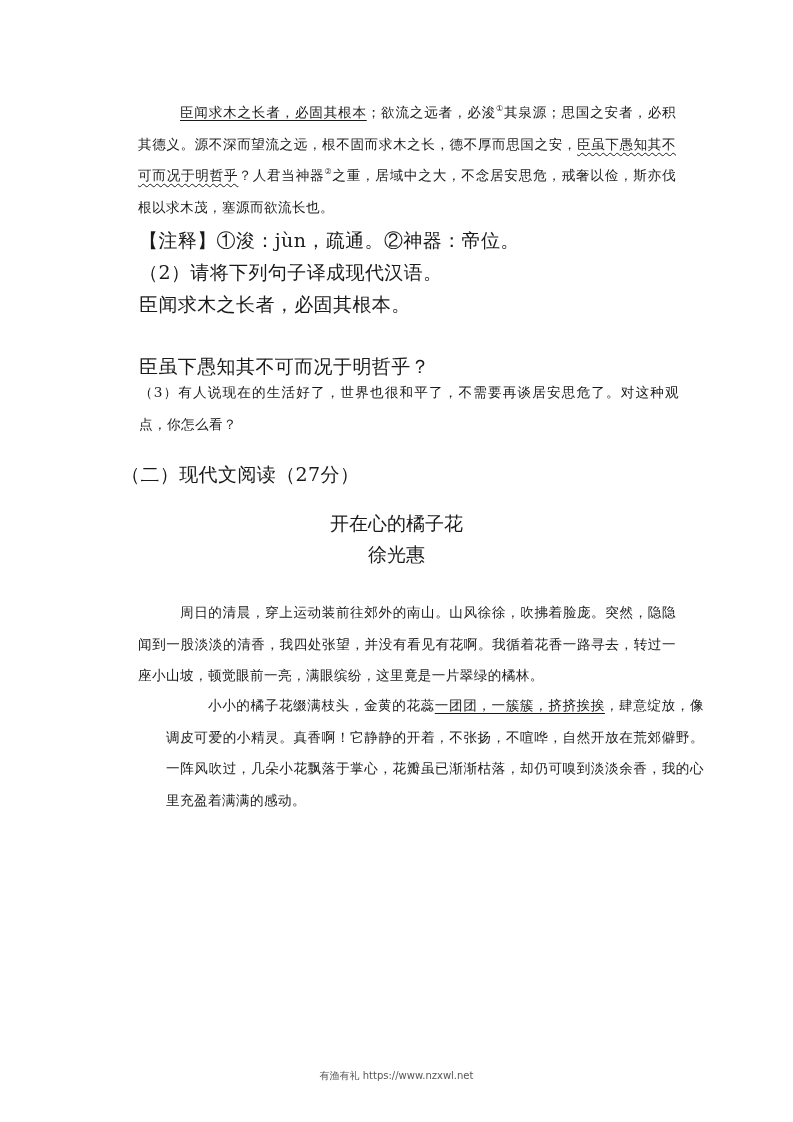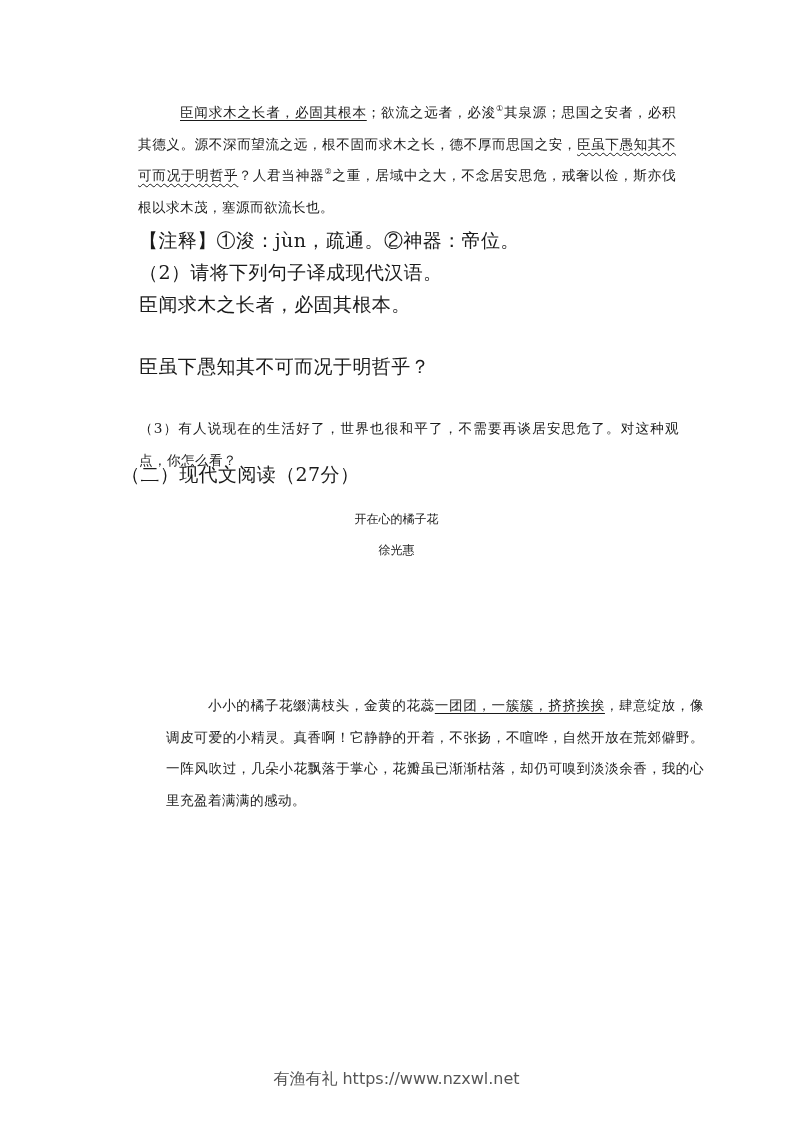--- a/index.html
+++ b/index.html
@@ -8,43 +8,44 @@
       font-family: "DejaVu Serif", "Liberation Serif", serif;
       color: #1a1a1a;
     }
     .page { position: absolute; left: 0; top: 0; width: 722px; height: 1122px; }
     .block { position: absolute; left: 138px; width: 538px; font-size: 13.6px; line-height: 31.5px; letter-spacing: 0.4px; text-align: justify; }
     .indent { text-indent: 42px; }
     .line { position: absolute; font-size: 19px; white-space: nowrap; letter-spacing: 0.4px; }
     .u { text-decoration: underline; text-underline-offset: 3px; text-decoration-thickness: 1px; }
     .wavy { text-decoration: underline wavy; text-underline-offset: 3px; text-decoration-thickness: 1px; }
     sup { font-size: 8px; vertical-align: 6px; line-height: 0; }
-    .center { position: absolute; left: 0; width: 793px; text-align: center; font-size: 12px; }
-    .footer { position: absolute; left: 0; width: 793px; top: 1069px; text-align: center; font-family: "DejaVu Sans", "Liberation Sans", sans-serif; font-size: 16px; color: #555; }
+    .center { position: absolute; left: 0; width: 793px; text-align: center; font-size: 19px; }
+    .footer { position: absolute; left: 0; width: 793px; top: 1069px; text-align: center; font-family: "DejaVu Sans", "Liberation Sans", sans-serif; font-size: 10px; color: #555; }
   </style>
 </head>
 <body>
 
 <div class="page">
 
   <div class="block indent" style="top:97px;">
     <span class="u">臣闻求木之长者，必固其根本</span><span>；欲流之远者，必浚</span><sup>①</sup><span>其泉源；思国之安者，必积其德义。源不深而望流之远，根不固而求木之长，德不厚而思国之安，</span><span class="wavy">臣虽下愚知其不可而况于明哲乎</span><span>？人君当神器</span><sup>②</sup><span>之重，居域中之大，不念居安思危，戒奢以俭，斯亦伐根以求木茂，塞源而欲流长也。</span>
   </div>
 
   <div class="line" style="left:139px; top:228px;">【注释】①浚：jùn，疏通。②神器：帝位。</div>
   <div class="line" style="left:139px; top:260px;">（2）请将下列句子译成现代汉语。</div>
   <div class="line" style="left:139px; top:292px;">臣闻求木之长者，必固其根本。</div>
   <div class="line" style="left:139px; top:354px;">臣虽下愚知其不可而况于明哲乎？</div>
-  <div class="block" style="top:377px; left:139px; width:540px;margin-top:36px;">（3）有人说现在的生活好了，世界也很和平了，不需要再谈居安思危了。对这种观点，你怎么看？</div>
+  <div class="block" style="top:377px; left:139px; width:540px;">（3）有人说现在的生活好了，世界也很和平了，不需要再谈居安思危了。对这种观点，你怎么看？</div>
 
   <div class="line" style="left:121px; top:446px;margin-top:16px;">（二）现代文阅读（27分）</div>
 
   <div class="center" style="top:511px;">开在心的橘子花</div>
   <div class="center" style="top:542px;">徐光惠</div>
 
+  <div class="block indent" style="top:597px;">周日的清晨，穿上运动装前往郊外的南山。山风徐徐，吹拂着脸庞。突然，隐隐闻到一股淡淡的清香，我四处张望，并没有看见有花啊。我循着花香一路寻去，转过一座小山坡，顿觉眼前一亮，满眼缤纷，这里竟是一片翠绿的橘林。</div>
 
   <div class="block indent" style="top:690px;margin-left:28px;">
     <span>小小的橘子花缀满枝头，金黄的花蕊</span><span class="u">一团团，一簇簇，挤挤挨挨</span><span>，肆意绽放，像调皮可爱的小精灵。真香啊！它静静的开着，不张扬，不喧哗，自然开放在荒郊僻野。一阵风吹过，几朵小花飘落于掌心，花瓣虽已渐渐枯落，却仍可嗅到淡淡余香，我的心里充盈着满满的感动。</span>
   </div>
 
 
   <div class="footer">有渔有礼 https://www.nzxwl.net</div>
 </div>
 
 </body></html>

